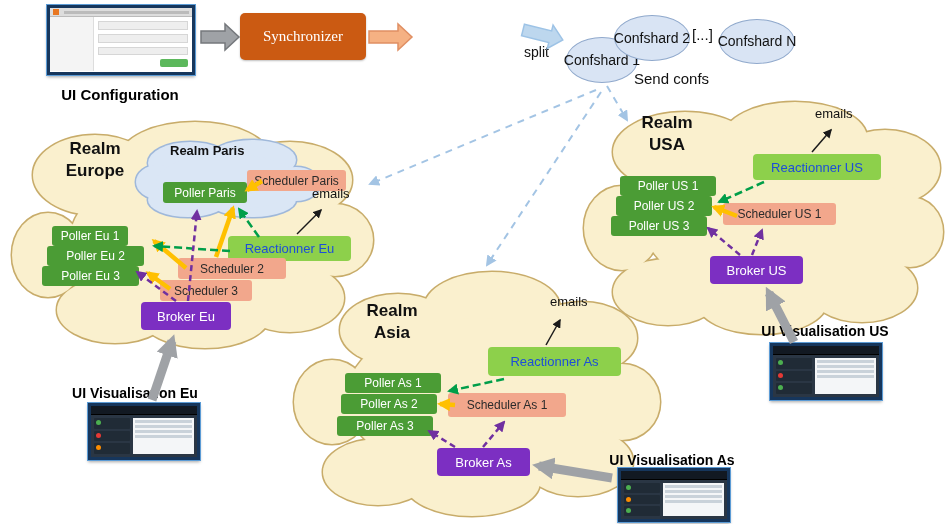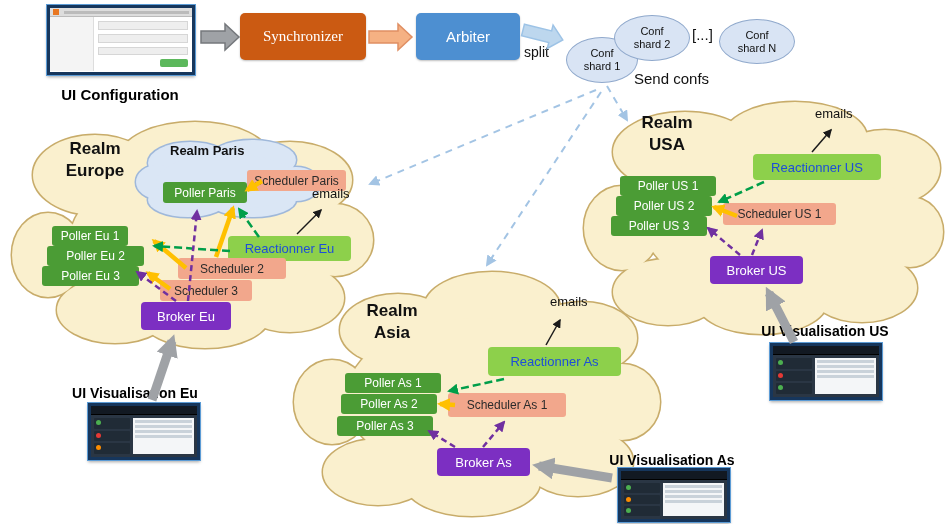--- a/index.html
+++ b/index.html
@@ -9,21 +9,21 @@
   
   .cs-cream { fill:var(--cloud-fill,#FAF0CE); stroke:var(--cloud-border,#C8AC6A); stroke-width:3; }
   .cf-cream { fill:var(--cloud-fill,#FAF0CE); }
   .cs-paris { fill:var(--paris-fill,#DAE6F5); stroke:var(--paris-border,#9FB8DA); stroke-width:3; }
   .cf-paris { fill:var(--paris-fill,#DAE6F5); }
 
   .node { position:absolute; box-sizing:border-box; display:flex; align-items:center; justify-content:center; text-align:center; white-space:nowrap; }
   .pipeline-box { color:#fff; font-size:15px; border-radius:5px; box-shadow:0 1px 2px rgba(0,0,0,.25); }
   .sync { background:var(--synchronizer,#CB5A12); }
   .arb  { background:var(--arbiter,#4D8FD1); }
-  .ellipse { border-radius:50%; background:var(--shard-fill,#D9E4F4); border:1.5px solid var(--shard-border,#90A9CC); font-size:11px; line-height:1.15; flex-direction:column; color:#111; }
+  .ellipse { border-radius:50%; background:var(--shard-fill,#D9E4F4); border:1.5px solid var(--shard-border,#90A9CC); font-size:14px; line-height:1.15; color:#111; }
   .box-poller { background:var(--poller,#4B9C35); color:#fff; border-radius:3px; font-size:12px; }
   .box-scheduler { background:var(--scheduler,#F2A78C); color:#2b2b2b; border-radius:3px; font-size:12px; }
   .box-reactionner { background:var(--reactionner,#8DD04B); color:#1d4ed8; border-radius:4px; font-size:13px; }
   .box-broker { background:var(--broker,#7C2FC2); color:#fff; border-radius:4px; font-size:13px; }
   .realm-title { flex-direction:column; font-weight:bold; font-size:17px; line-height:1.3; color:#111; }
   .paris-title { font-weight:bold; font-size:13px; color:#111; }
   .plain-label { font-size:13px; color:#111; }
   .big-label { font-size:15px; color:#111; }
   .split-label { font-size:14px; color:#111; }
   .ui-label { font-weight:bold; font-size:14px; color:#000; }
@@ -136,21 +136,20 @@
         <div class="config-row"></div>
         <div class="config-row"></div>
         <div class="config-row"></div>
         <div class="config-btn"></div>
       </div>
     </div>
   </div>
   <div class="node ui-label-big" style="left:20px;top:86px;width:200px;">UI Configuration</div>
 
   <div class="node pipeline-box sync" style="left:240px;top:13px;width:126px;height:47px;font-family:Liberation Serif, serif;">Synchronizer</div>
-  <div class="node pipeline-box arb" style="left:416px;top:13px;width:104px;height:47px;">Arbiter</div>
   <div class="node split-label" style="left:524px;top:44px;">split</div>
 
   <div class="node ellipse" style="left:566px;top:37px;width:72px;height:46px;">
     <span>Conf</span>
     <span>shard 1</span>
   </div>
   <div class="node ellipse" style="left:614px;top:15px;width:76px;height:46px;">
     <span>Conf</span>
     <span>shard 2</span>
   </div>

